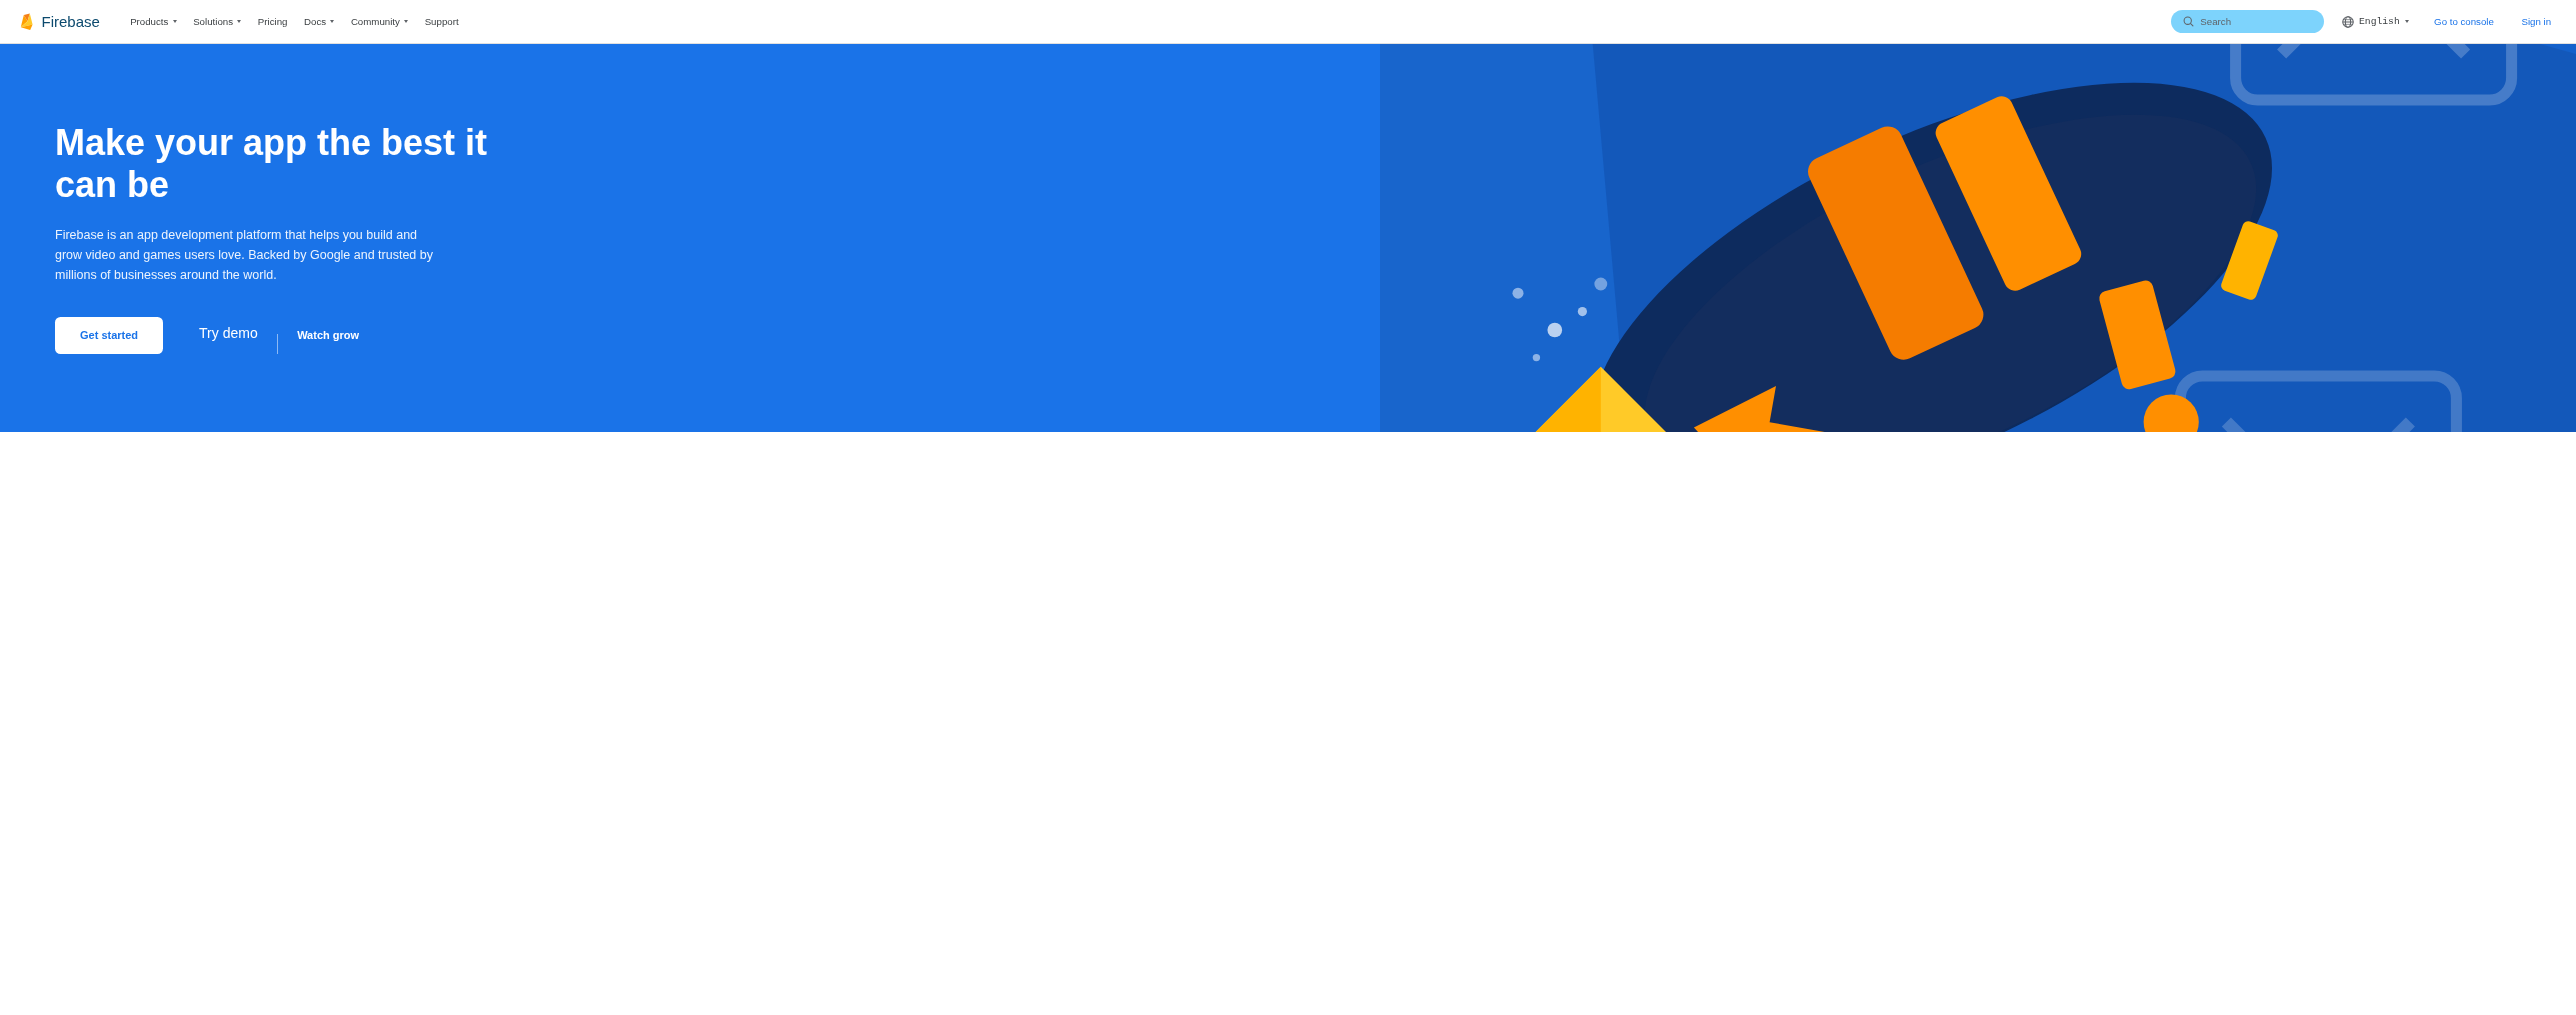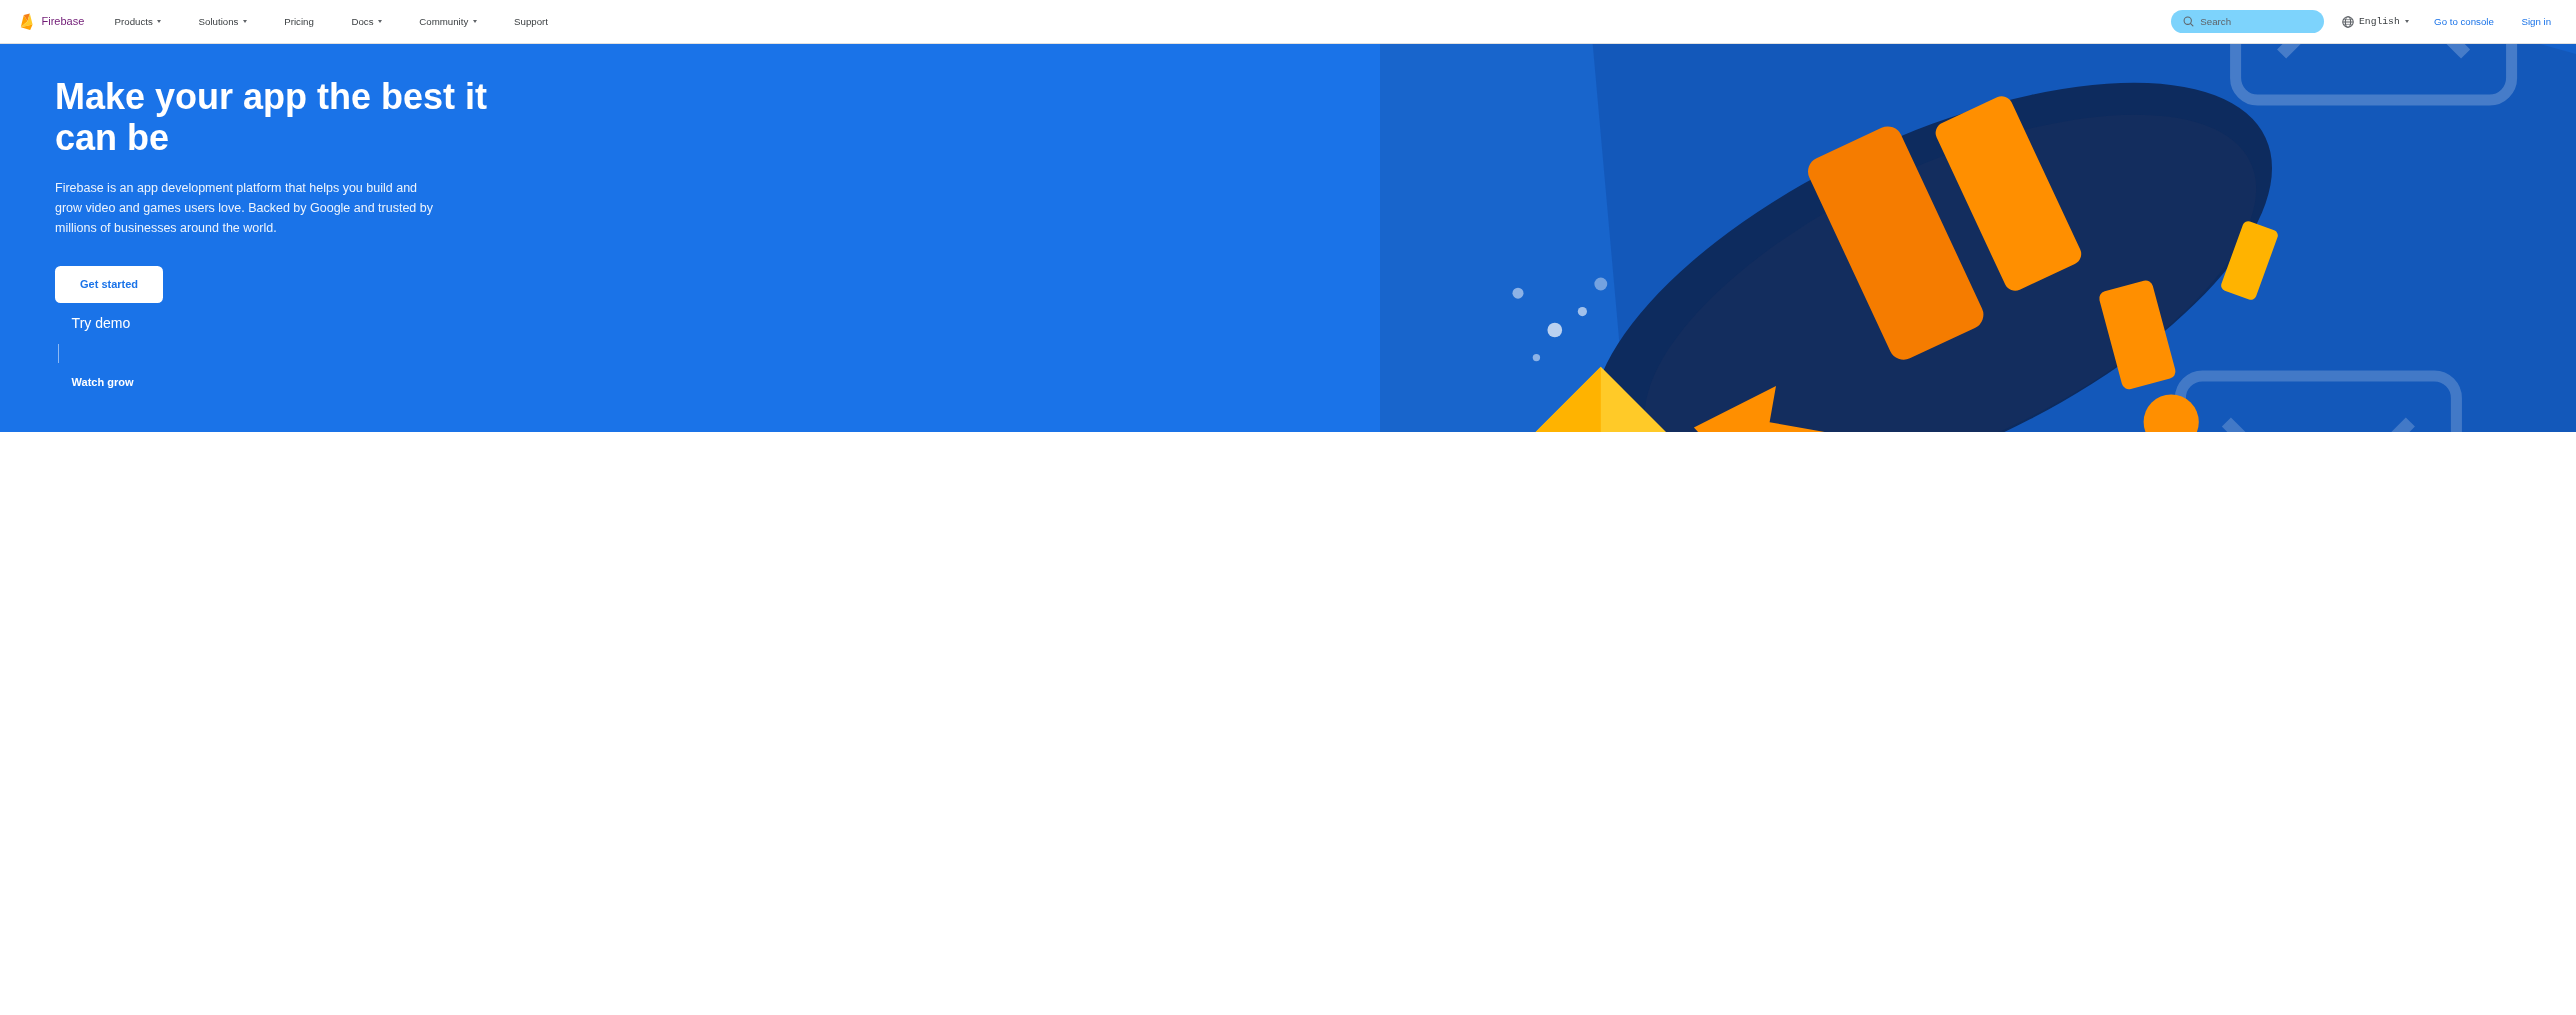--- a/index.html
+++ b/index.html
@@ -21,28 +21,28 @@
       align-items: center;
       gap: 5.5px;
       margin-right: 22px;
       text-decoration: none;
     }
     .nav-logo-icon {
       width: 19.4px;
       height: 19.4px;
     }
     .nav-logo-text {
-      font-size: 11px;
+      font-size: 15px;
       font-weight: 500;
-      color: #701a75;
+      color: #0c4a6e;
     }
     .nav-links {
       display: flex;
       align-items: center;
-      gap: 21px;
+      gap: 0;
       flex: 1;
     }
     .nav-link {
       display: flex;
       align-items: center;
       gap: 2.8px;
       padding: 5.5px 8.3px;
       font-size: 9.7px;
       color: #3c4043;
       cursor: pointer;
@@ -140,23 +140,22 @@
     }
     .hero-description {
       font-size: 12.5px;
       color: rgba(255,255,255,0.92);
       line-height: 1.6;
       margin-bottom: 28px;
       max-width: 388px;
     }
     .hero-actions {
       display: flex;
-      align-items: flex-start;
+      align-items: flex-end;
       gap: 0;
-      flex-direction: column;
     }
     .btn-get-started {
       background: #fff;
       color: #1a73e8;
       font-size: 11px;
       font-weight: 600;
       padding: 12.5px 25px;
       border-radius: 5.5px;
       border: none;
       cursor: pointer;

